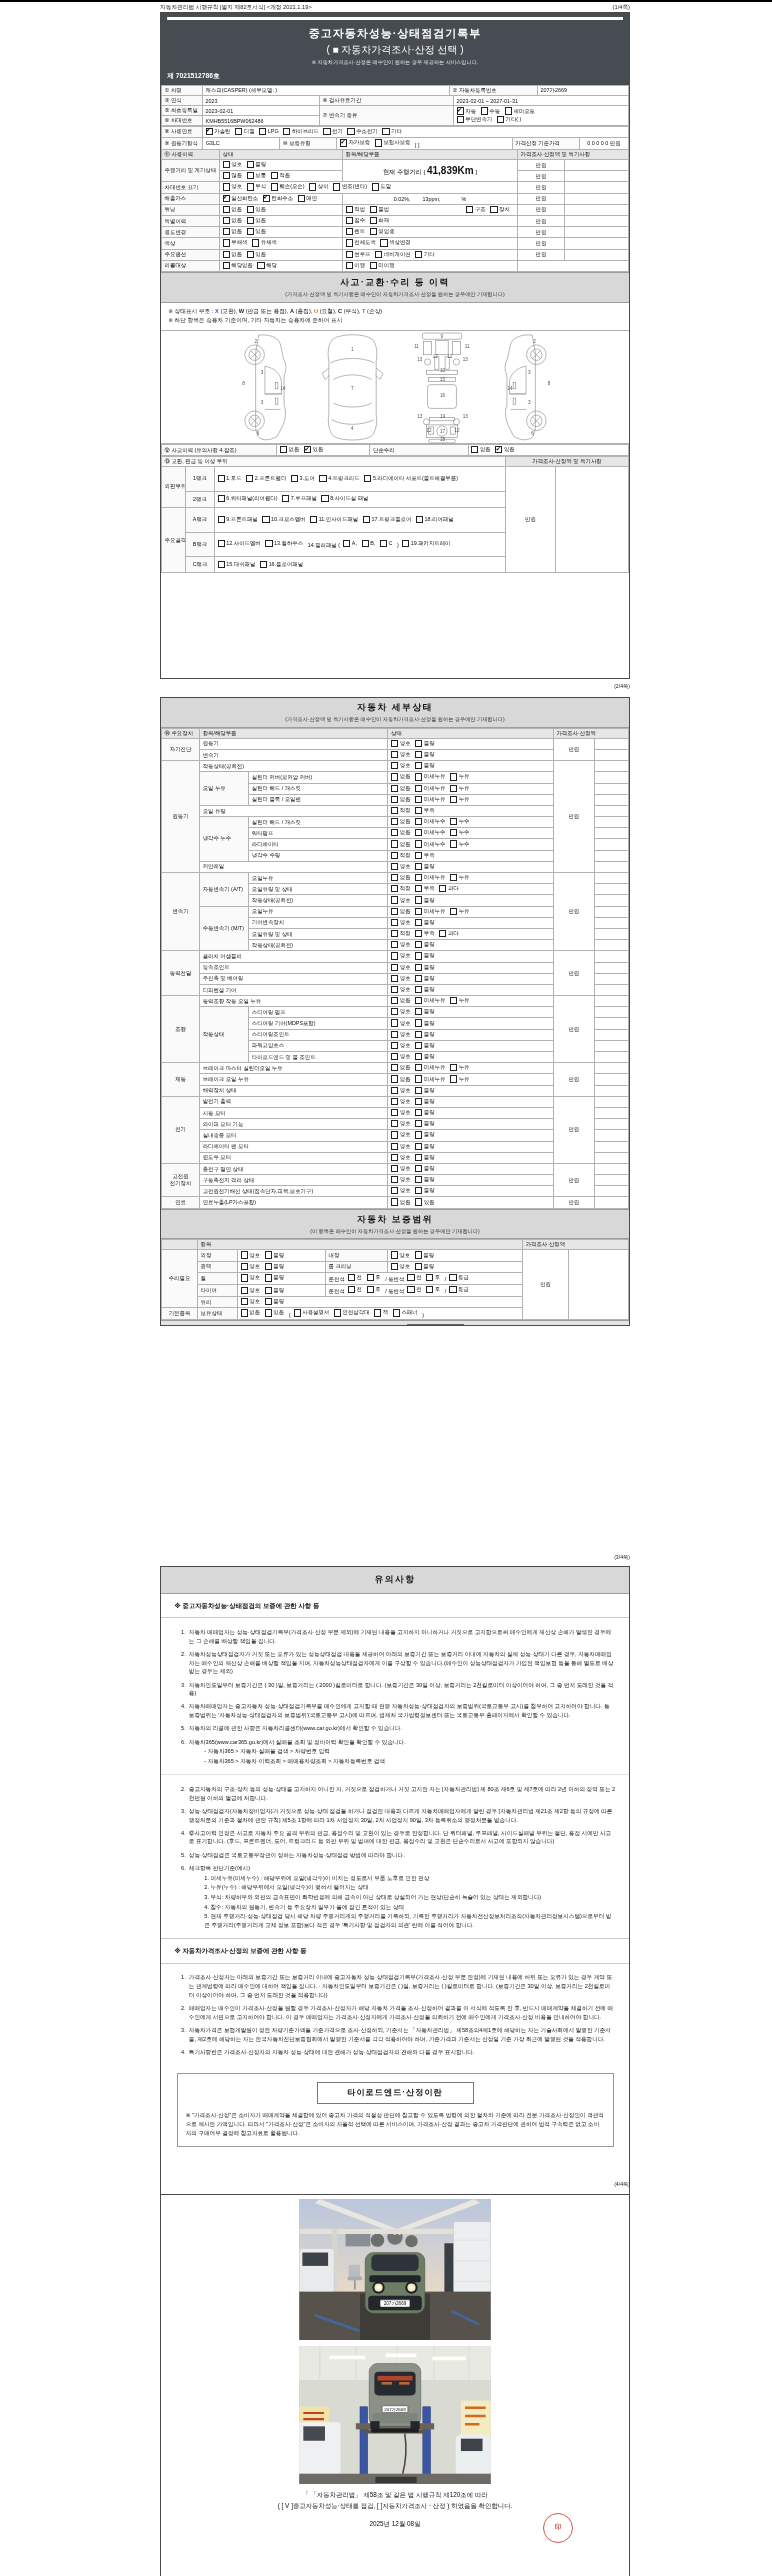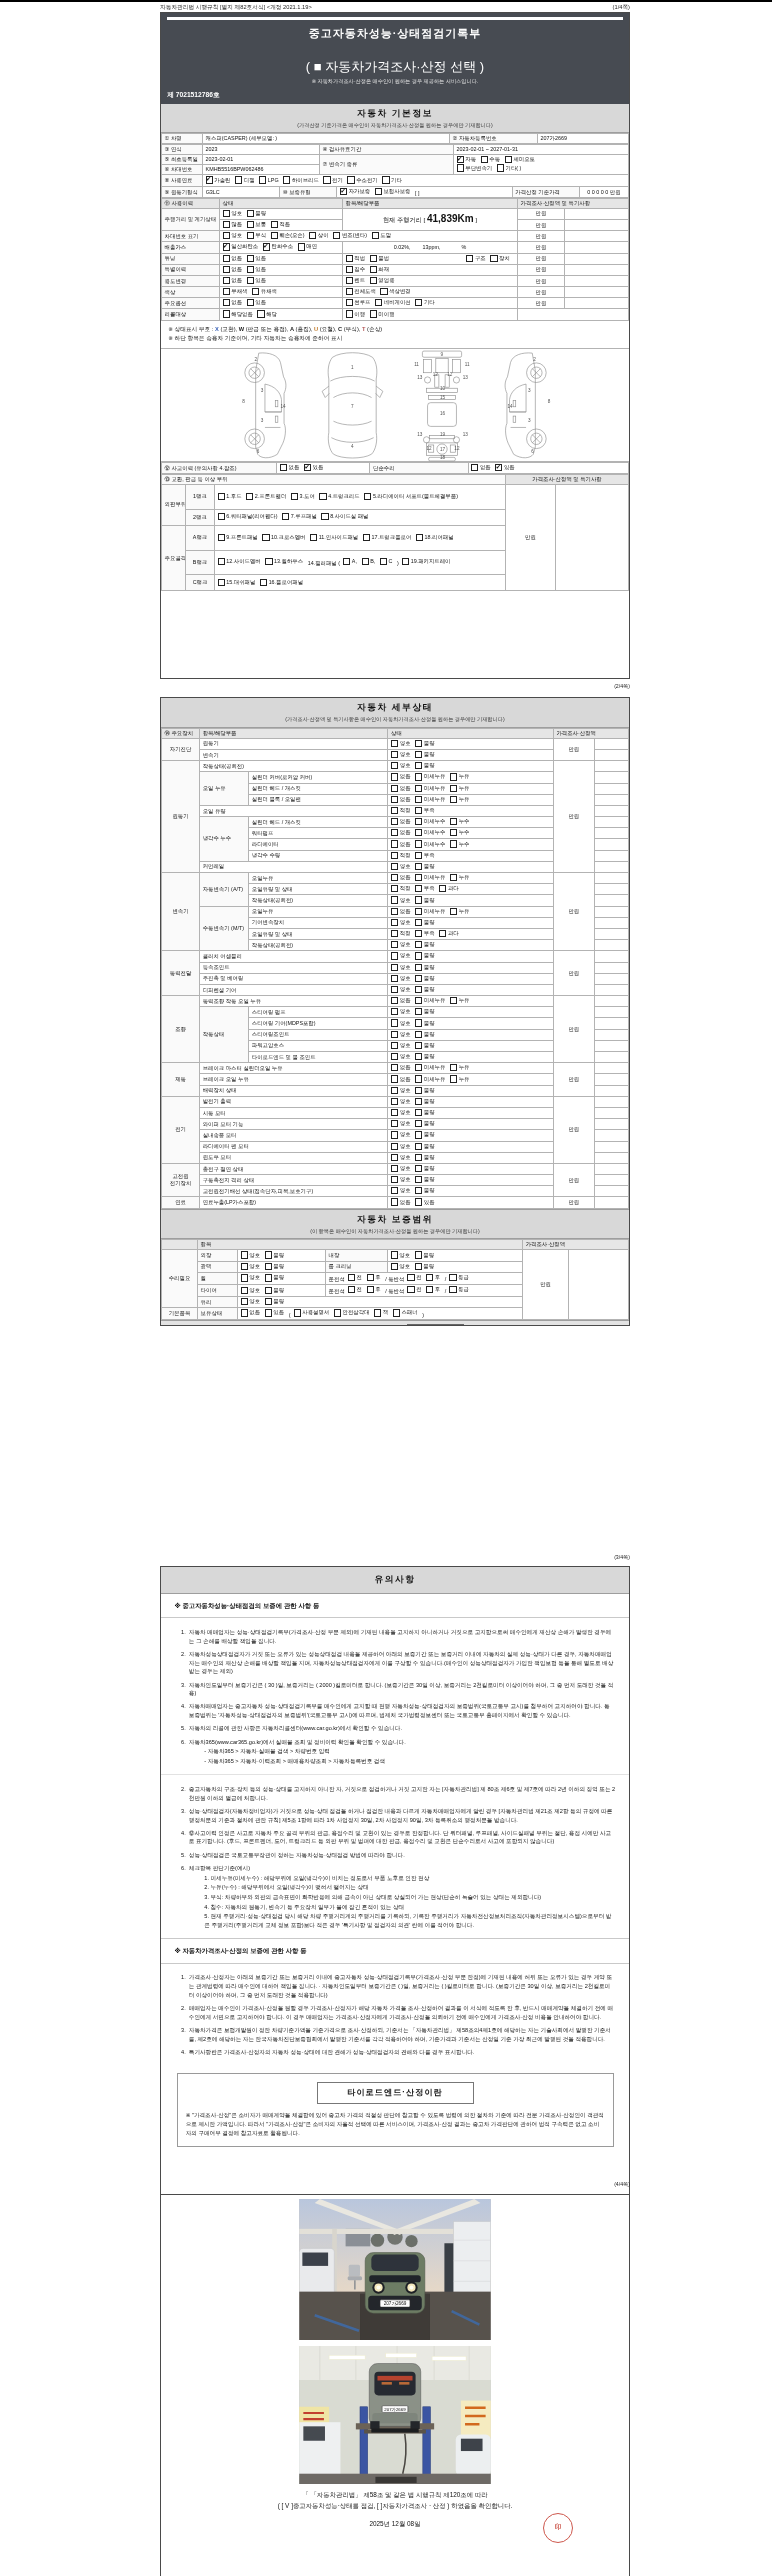--- a/index.html
+++ b/index.html
@@ -13,21 +13,21 @@
         box-sizing:border-box;overflow:hidden}
   #page1{top:12.4px;height:667px}
   #page2{top:697px;height:629px}
   #page3{top:1566px;height:674px}
   #page4{top:2194px;height:464px}
 
   
   .dochdr{background:#474b52;color:#fff;padding:2.6px 5.2px 4.1px}
   .wline{height:2.6px;background:#fff;margin:1px 1px 6.2px}
   .dtitle{text-align:center;font-size:11px;font-weight:bold;letter-spacing:1px}
-  .dsub{text-align:center;font-size:13px;margin-top:17px}
+  .dsub{text-align:center;font-size:10px;margin-top:2px}
   .dnote{text-align:center;font-size:5.2px;margin-top:2.6px;color:#e8e8e8}
   .docno{font-size:6.7px;font-weight:bold;margin-top:5.2px;padding-left:1px}
 
   
   .sechdr{background:#d8d8d8;text-align:center;padding:4.1px 0 3.6px;border-bottom:0.5px solid #9e9e9e}
   .sechdr .t{font-size:8.8px;font-weight:bold;letter-spacing:1.5px}
   .sechdr .s{font-size:5.2px;margin-top:2.1px;color:#333}
 
   table{width:100%;border-collapse:collapse;table-layout:fixed}
   td,th{border:0.5px solid #b3b3b3;font-size:5.4px;padding:1px 2.6px;vertical-align:middle;
@@ -99,24 +99,20 @@
 
 <div class="page" id="page1">
   <div class="dochdr">
     <div class="wline"></div>
     <div class="dtitle">중고자동차성능·상태점검기록부</div>
     <div class="dsub">( ■ 자동차가격조사·산정 선택 )</div>
     <div class="dnote">※ 자동차가격조사·산정은 매수인이 원하는 경우 제공하는 서비스입니다.</div>
     <div class="docno">제 7021512786호</div>
   </div>
 
-  <div class="sechdr">
-    <div class="t">자동차 기본정보</div>
-    <div class="s">(가격산정 기준가격은 매수인이 자동차가격조사·산정을 원하는 경우에만 기재합니다)</div>
-  </div>
 
   <table>
     <colgroup>
         <col style="width:41px">
         <col style="width:247px">
         <col style="width:88px">
         <col style="width:91px">
       </colgroup>
     <tbody>
         <tr>
@@ -439,20 +435,24 @@
               <span>이행</span>
             </span><span class="cb">
               <span class="cbox"></span>
               <span>미이행</span>
             </span></td>
       <td colspan="2"></td>
     </tr>
   </tbody>
     </table>
 
+  <div class="sechdr" style="border-top:0.5px solid #9e9e9e">
+    <div class="t">사고·교환·수리 등 이력</div>
+    <div class="s">(가격조사·산정액 및 특기사항은 매수인이 자동차가격조사·산정을 원하는 경우에만 기재합니다)</div>
+  </div>
 
   <div class="symnote">
     <div id="legend-line"><span>※ 상태표시 부호 : </span><span class="sym" style="color:#3a62b8">X</span> <span>(교환), </span><span class="sym" style="color:#222222">W</span> <span>(판금 또는 용접), </span><span class="sym" style="color:#222222">A</span> <span>(흠집), </span><span class="sym" style="color:#c07a2a">U</span> <span>(요철), </span><span class="sym" style="color:#222222">C</span> <span>(부식), </span><span class="sym" style="color:#b05050">T</span> <span>(손상) </span></div>
     <div>※ 하단 항목은 승용차 기준이며, 기타 자동차는 승용차에 준하여 표시</div>
   </div>
 
   <div class="diag">
     <svg width="55" height="111" viewBox="0 0 106 215">
       <path d="M38,6 C58,4 76,10 80,24 L86,52 C92,62 92,74 87,84 L87,142 C92,152 90,172 82,186 L74,202 C58,212 42,210 36,202 L32,188 L32,40 Z"></path>
       <circle cx="30" cy="44" r="19"></circle>

